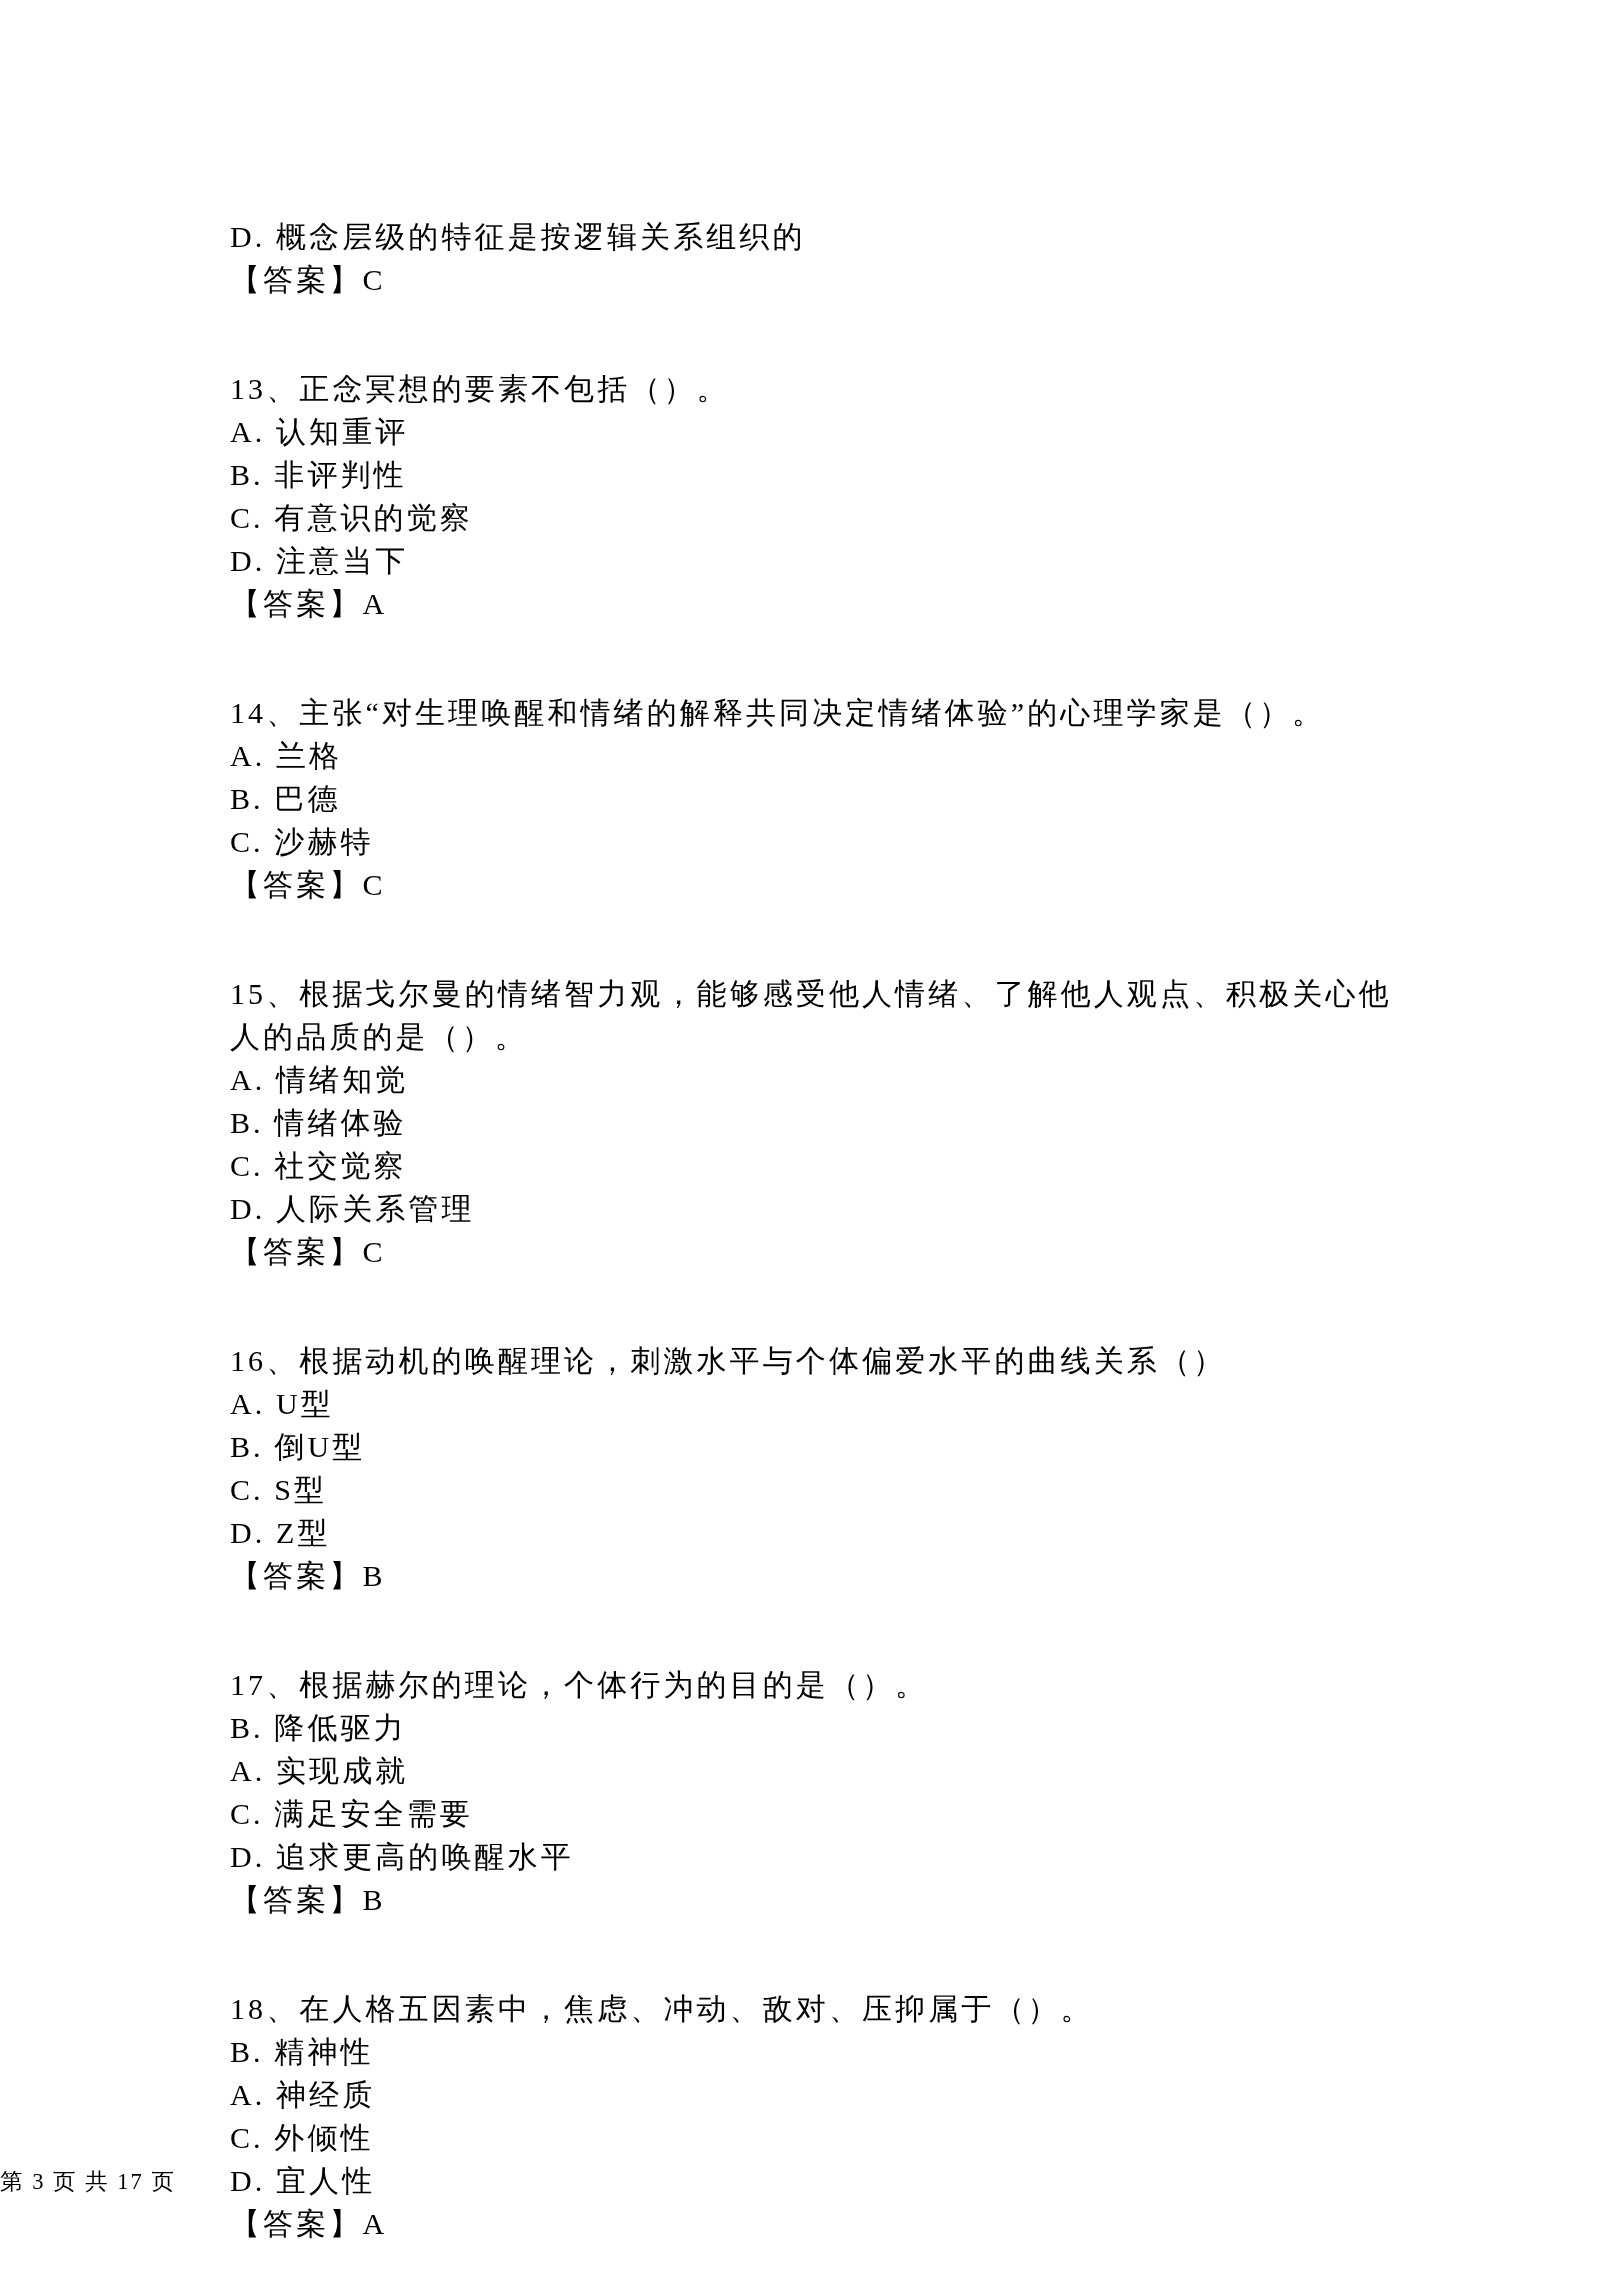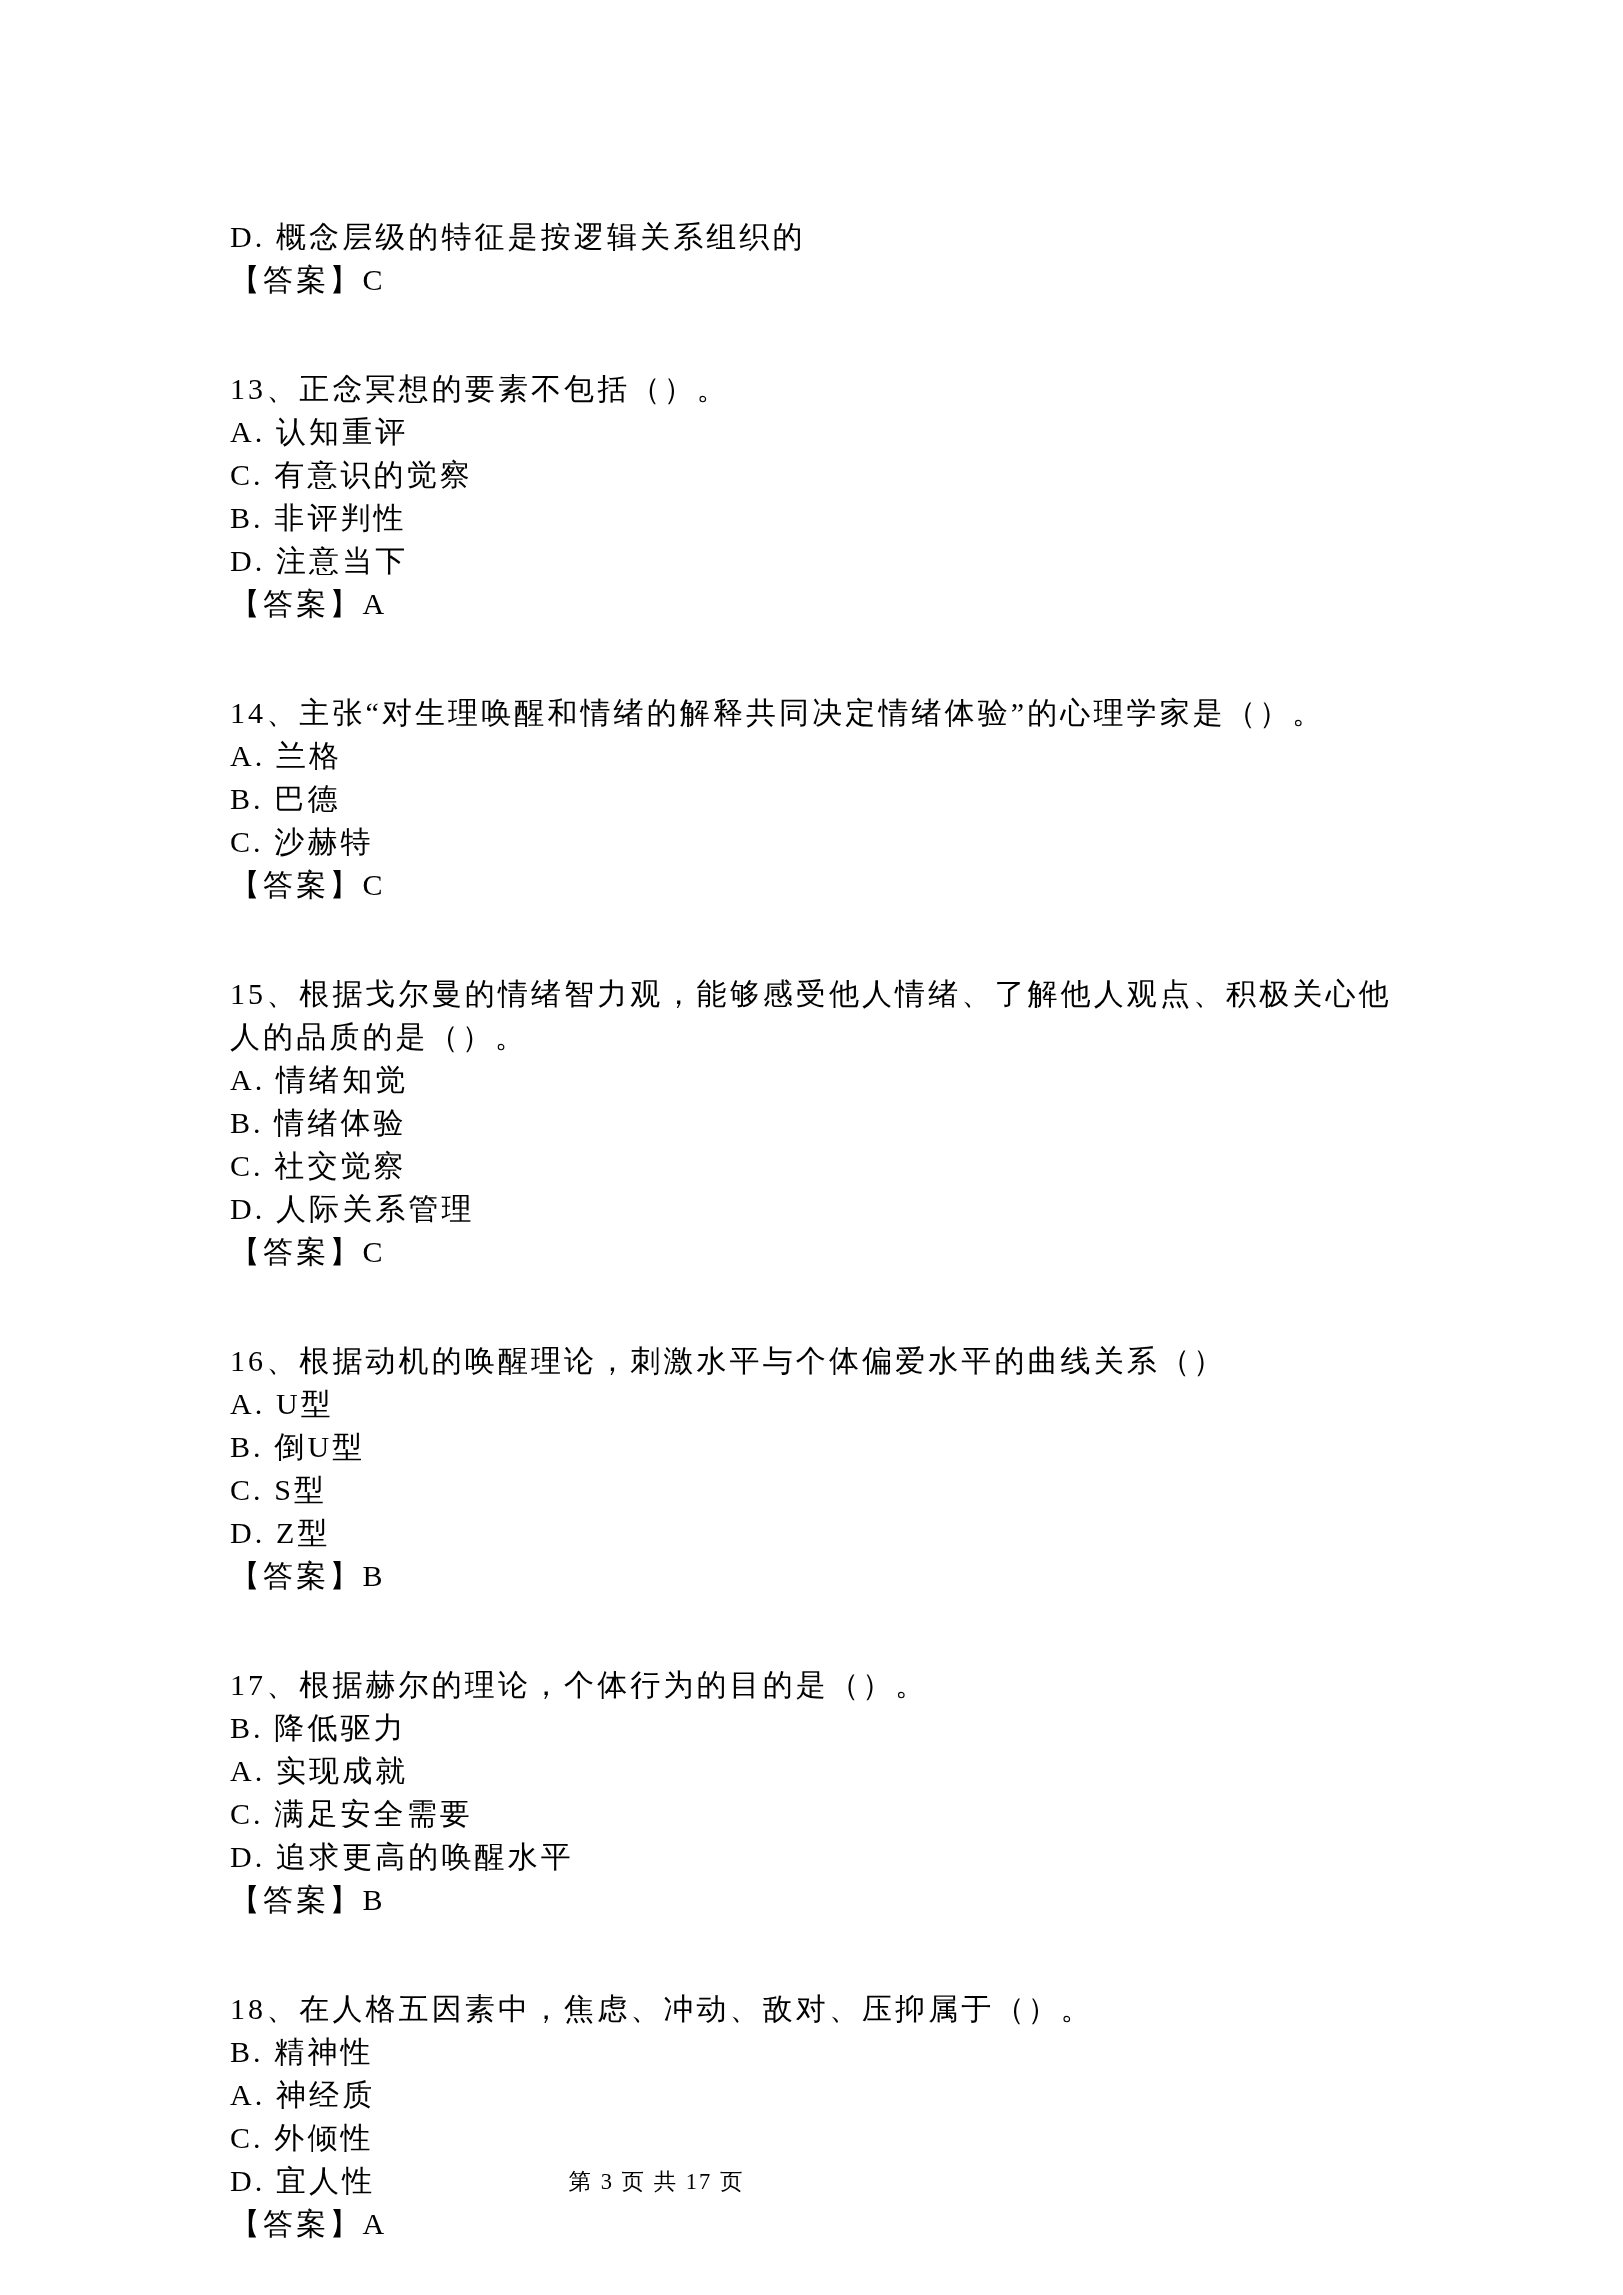--- a/index.html
+++ b/index.html
@@ -34,42 +34,41 @@
   .answer-line {
     
   }
   .footer {
     position: absolute;
     top: 2169px;
     left: 0;
     width: 100%;
     box-sizing: border-box;
     padding-right: 77px; 
-    text-align: center;
     font-size: 22.5px;
     line-height: 26.6px;
     letter-spacing: 2px;
   }
 </style>
 </head>
 <body>
 
 <div class="page">
   <div class="content">
 
     <div class="block">
       <div class="line">D. 概念层级的特征是按逻辑关系组织的</div>
       <div class="line answer-line">【答案】C</div>
     </div>
 
     <div class="block">
       <div class="line">13、正念冥想的要素不包括（）。</div>
       <div class="line">A. 认知重评</div>
+      <div class="line">B. 非评判性</div>
       <div class="line">C. 有意识的觉察</div>
-      <div class="line">B. 非评判性</div>
       <div class="line">D. 注意当下</div>
       <div class="line answer-line">【答案】A</div>
     </div>
 
     <div class="block">
       <div class="line">14、主张“对生理唤醒和情绪的解释共同决定情绪体验”的心理学家是（）。</div>
       <div class="line">A. 兰格</div>
       <div class="line">B. 巴德</div>
       <div class="line">C. 沙赫特</div>
       <div class="line answer-line">【答案】C</div>

